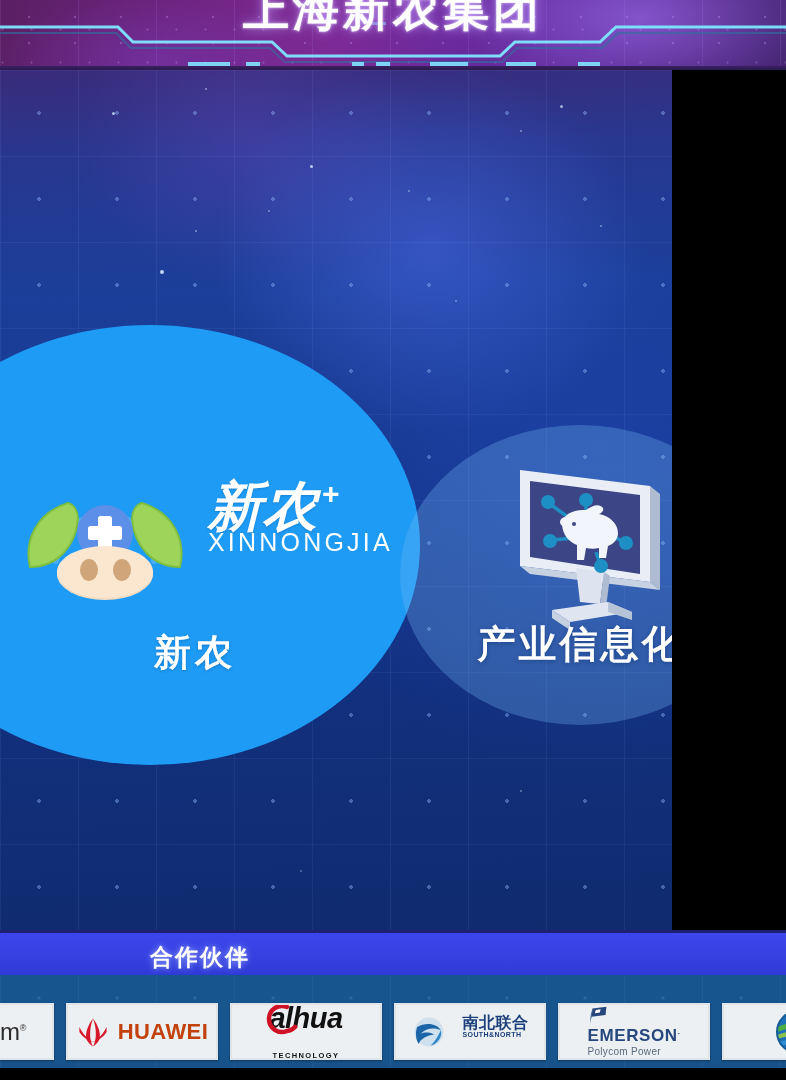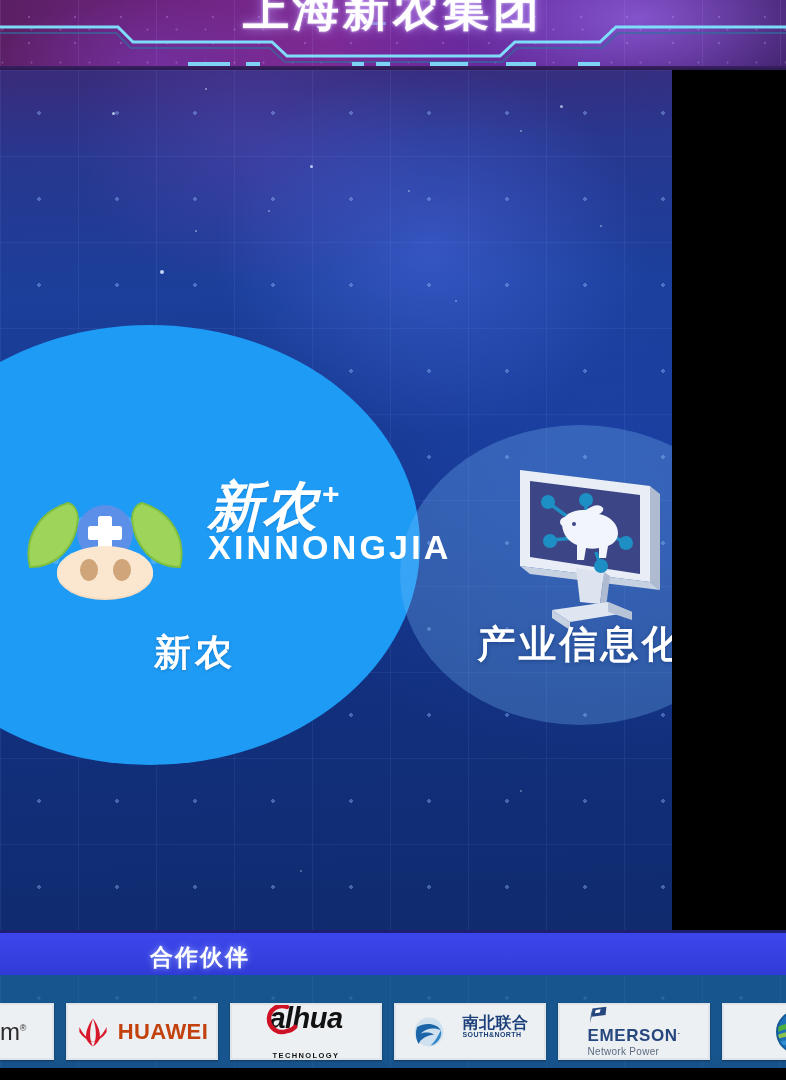--- a/index.html
+++ b/index.html
@@ -55,22 +55,22 @@
 
   
   .logo-wrap{position:absolute;left:10px;top:405px;width:390px;height:130px;}
   .logo-mark{position:absolute;left:0;top:0;width:190px;height:130px;}
   .logo-text{position:absolute;left:198px;top:6px;width:200px;}
   .logo-cn{font-size:54px;font-weight:bold;color:#fff;line-height:.95;
       font-style:italic;letter-spacing:1px;display:inline-block;
       text-shadow:0 1px 2px rgba(0,60,120,.25);}
   .logo-plus{font-size:30px;font-weight:bold;color:#fff;vertical-align:top;
       position:relative;top:-4px;left:4px;}
-  .logo-en{font-size:34px;color:#fff;letter-spacing:3.2px;margin-top:-4px;
-      font-weight:700;}
+  .logo-en{font-size:25px;color:#fff;letter-spacing:3.2px;margin-top:-4px;
+      font-weight:400;}
 
   .label-left{position:absolute;left:95px;top:558px;width:200px;text-align:center;
       font-size:37px;font-weight:bold;color:#fff;letter-spacing:4px;
       text-shadow:0 1px 3px rgba(0,50,110,.3);}
   .label-right{position:absolute;left:455px;top:549px;width:250px;text-align:center;
       font-size:38px;font-weight:bold;color:#fff;letter-spacing:3px;
       text-shadow:0 1px 4px rgba(0,40,100,.45);}
   .monitor{position:absolute;left:500px;top:382px;width:180px;height:180px;}
 
   
@@ -292,21 +292,21 @@
       </div>
 
       <div class="ltile">
         <div class="em-box">
           <svg width="22" height="18" viewBox="0 0 26 22">
             <path d="M5 3 L22 1 L21 11 L4 13 Z" fill="#26477e"></path>
             <path d="M5 3 L4 13 L2 21 L3 11 Z" fill="#26477e"></path>
             <path d="M9 5 L15 4 L14 8 L8 9 Z" fill="#fff"></path>
           </svg>
           <div class="em-main"><span>EMERSON</span><sup>.</sup></div>
-          <div class="em-sub">Network Power</div>
+          <div class="em-sub">Polycom Power</div>
         </div>
       </div>
 
       <div class="ltile">
         <svg width="48" height="48" viewBox="0 0 48 48">
           <circle cx="24" cy="24" r="21" fill="#1d6fb8"></circle>
           <path d="M3 19 Q24 10 45 19 L45 24 Q24 16 3 24 Z" fill="#4caf3f"></path>
           <path d="M3 27 Q24 19 45 27 L45 31 Q24 24 3 31 Z" fill="#8bc34a"></path>
           <path d="M5 34 Q24 28 43 34 L41 38 Q24 33 7 38 Z" fill="#2f8fd0"></path>
           <ellipse cx="24" cy="24" rx="21" ry="21" fill="none" stroke="#135a96" stroke-width="2"></ellipse>

